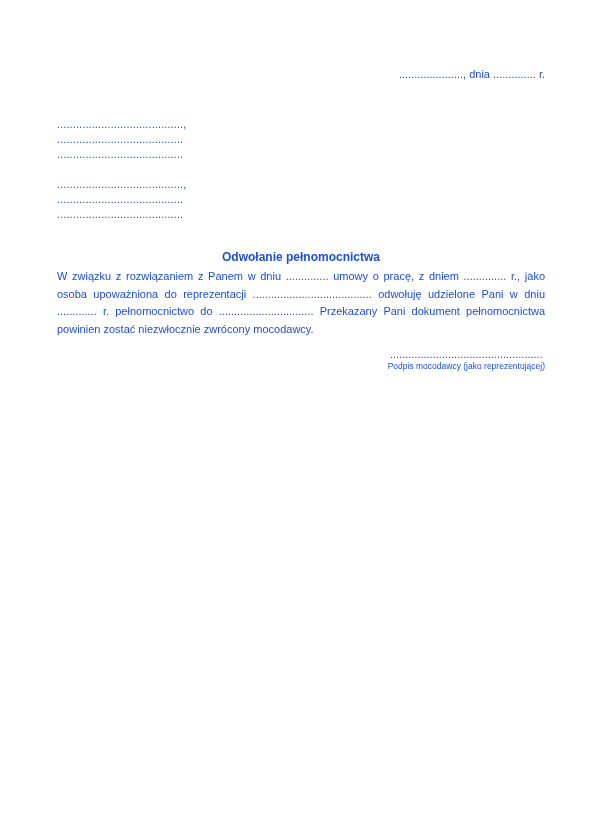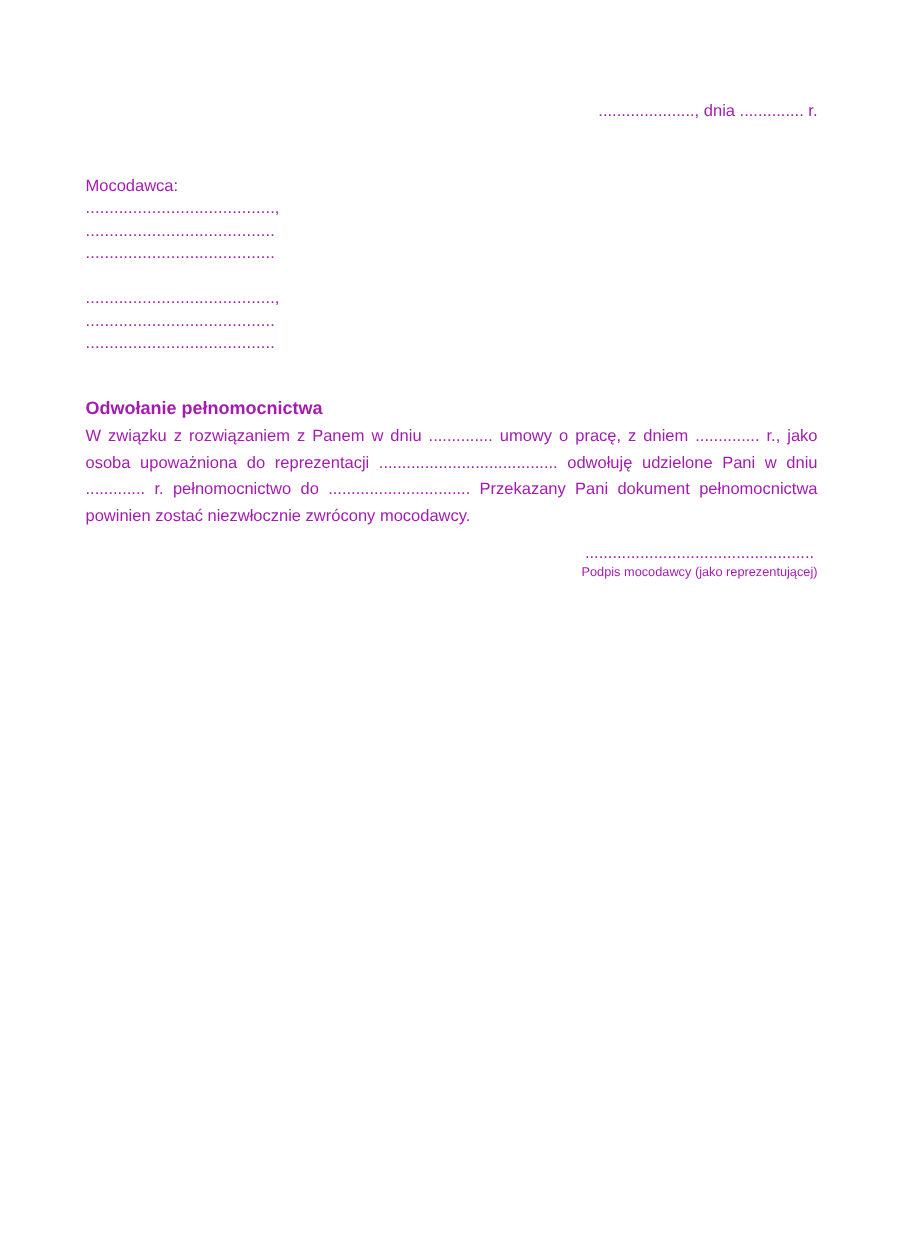--- a/index.html
+++ b/index.html
@@ -5,21 +5,21 @@
   html, body {
     margin: 0;
     padding: 0;
     background: #ffffff;
   }
   .page {
     position: relative;
     width: 600px;
     height: 825px;
     background: #ffffff;
-    color: #a21caf;
+    color: #1d4ed8;
     font-family: "Liberation Sans", "DejaVu Sans", sans-serif;
     overflow: hidden;
   }
   .content {
     position: absolute;
     left: 57px;
     top: 0;
     width: 488px;
   }
   .date-line {
@@ -42,21 +42,21 @@
   .party-label {
     line-height: 15px;
   }
   .fill-line {
     line-height: 15px;
     letter-spacing: 0.1px;
     white-space: nowrap;
   }
   .doc-title {
     margin-top: 28px;
-    text-align: left;
+    text-align: center;
     font-weight: bold;
     font-size: 12px;
     line-height: 15px;
   }
   .body-par {
     margin-top: 3px;
     font-size: 11px;
     line-height: 17.5px;
     text-align: justify;
   }
@@ -81,21 +81,20 @@
 </style>
 </head>
 <body>
 
 <div class="page">
   <div class="content">
 
     <div class="date-line">....................., dnia .............. r.</div>
 
     <div class="party first">
-      <div class="party-label">Mocodawca:</div>
       <div class="fill-line">........................................,</div>
       <div class="fill-line">........................................</div>
       <div class="fill-line">........................................</div>
     </div>
 
     <div class="party second">
       <div class="fill-line">........................................,</div>
       <div class="fill-line">........................................</div>
       <div class="fill-line">........................................</div>
     </div>

